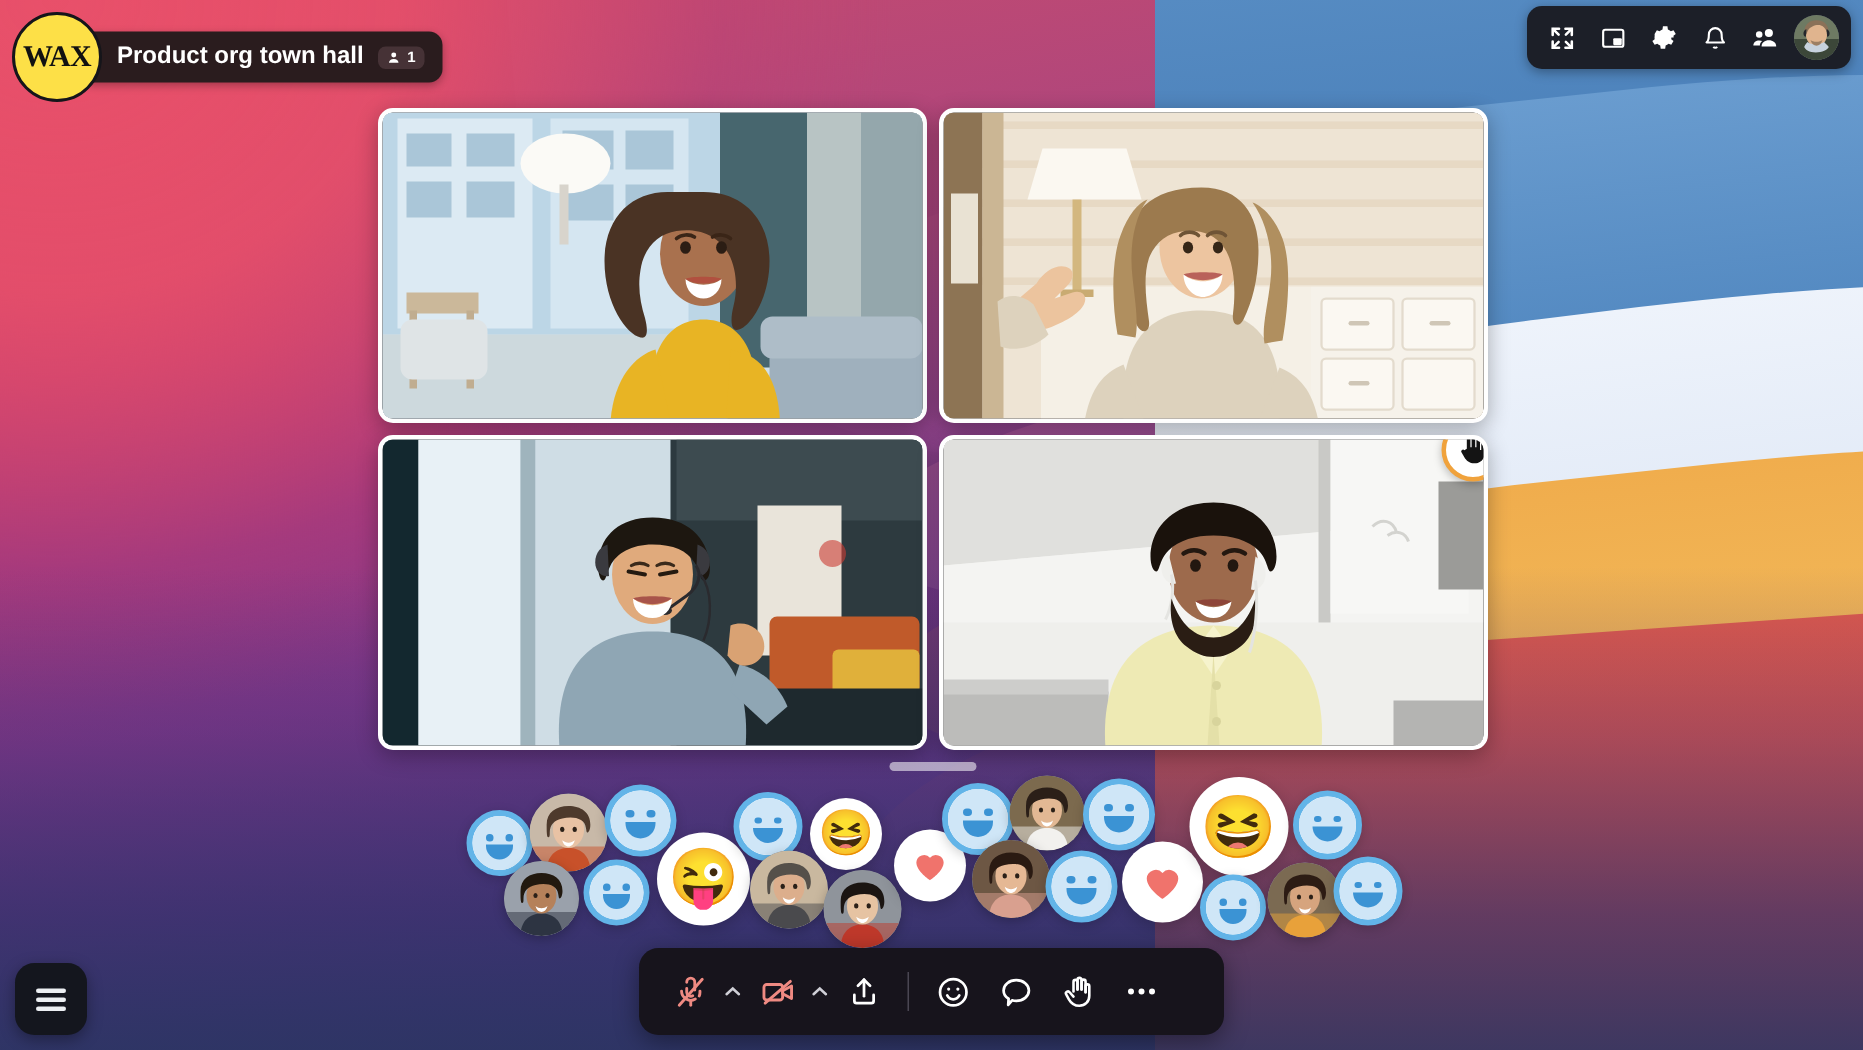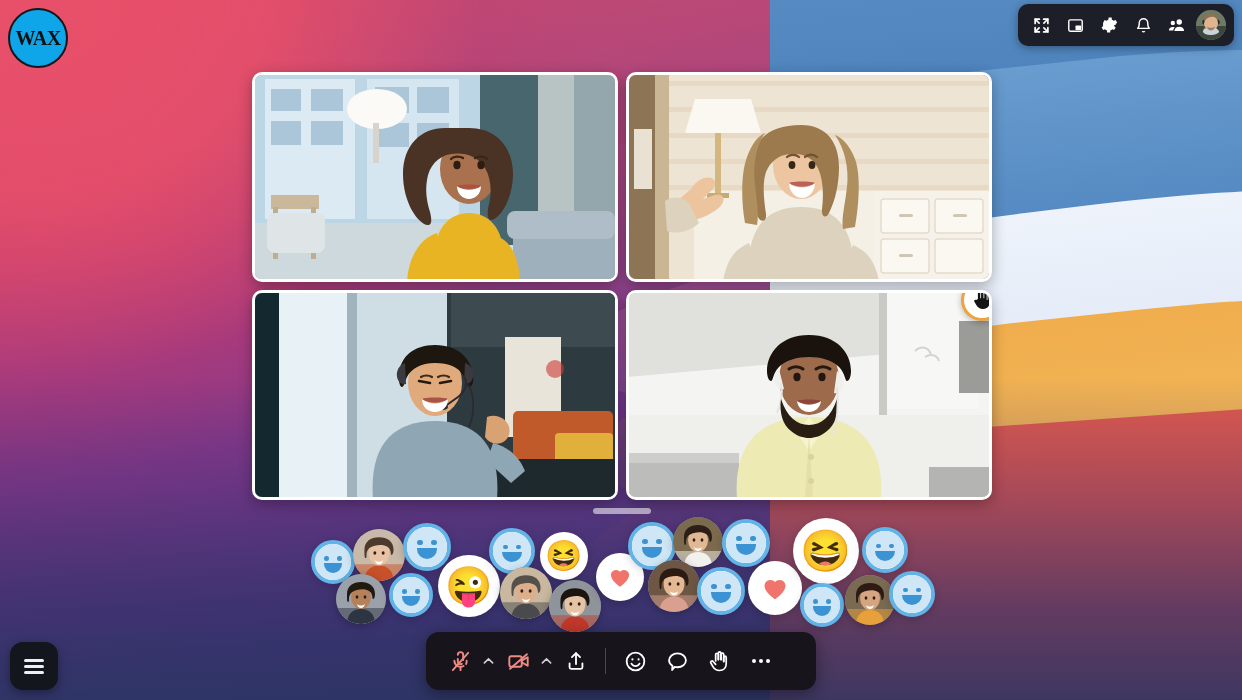--- a/index.html
+++ b/index.html
@@ -57,21 +57,21 @@
   }
   .wp-bottom-wash {
     position:absolute; left:0; bottom:0; width:100%; height:46%;
     background:linear-gradient(180deg, rgba(60,45,105,0) 0%, rgba(72,46,110,.35) 35%, rgba(52,48,104,.72) 72%, rgba(44,52,98,.9) 100%);
   }
 
   
   #titlebar { position:absolute; left:8px; top:8px; display:flex; align-items:center; z-index:30; }
   .wax-logo {
     width:60px; height:60px; border-radius:50%;
-    background:#0ea5e9; border:2px solid #15151a;
+    background:#fde047; border:2px solid #15151a;
     display:flex; align-items:center; justify-content:center;
     font-family:"Liberation Serif", serif;
     font-weight:bold; font-size:20px; letter-spacing:-.5px; color:#111;
     position:relative; z-index:2;
   }
   .meeting-chip {
     margin-left:-14px; padding:8px 12px 8px 24px;
     background:#2a1c1e; border-radius:9px;
     display:flex; align-items:center; gap:10px;
     color:#fff; font-size:16px; font-weight:bold;
@@ -195,20 +195,30 @@
   <div class="wp-white"></div>
   <div class="wp-orange"></div>
   <div class="wp-red"></div>
   <div class="wp-left-wash"></div>
   <div class="wp-bottom-wash"></div>
 </div>
 
 <div id="titlebar">
   <div class="wax-logo">
     <span>WAX</span>
+  </div>
+  <div class="meeting-chip">
+    <span>Product org town hall</span>
+    <span class="people-badge">
+      <svg width="9" height="9" viewBox="0 0 24 24" fill="#fff">
+        <circle cx="12" cy="7" r="4.4"></circle>
+          <path d="M3.5 21c0-4.6 3.8-7 8.5-7s8.5 2.4 8.5 7z"></path>
+      </svg>
+      <span>1</span>
+    </span>
   </div>
 </div>
 
 <div id="top-controls">
   <div class="tc-btn">
     <svg width="17" height="17" viewBox="0 0 24 24" fill="none" stroke="#fff" stroke-width="2.4" stroke-linecap="round">
       <path d="M3 9V3h6M21 9V3h-6M3 15v6h6M21 15v6h-6"></path>
       <path d="M3.4 3.4l5.2 5.2M20.6 3.4l-5.2 5.2M3.4 20.6l5.2-5.2M20.6 20.6l-5.2-5.2"></path>
     </svg>
   </div>

